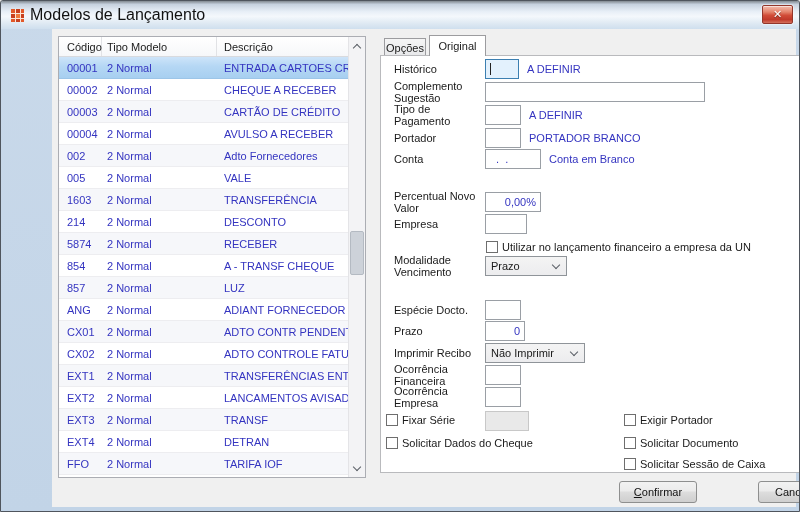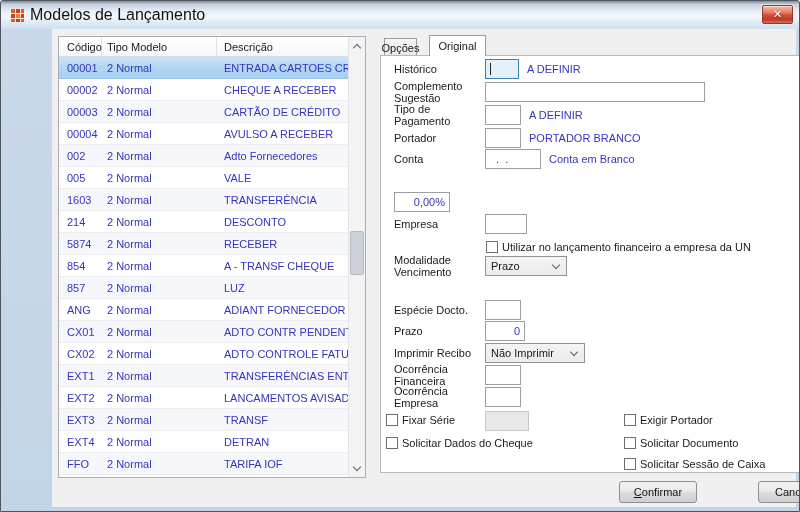--- a/index.html
+++ b/index.html
@@ -37,21 +37,21 @@
   .vscroll{position:absolute;right:0;top:0;bottom:0;width:17px;background:#f3f3f5;border-left:1px solid #e4e4e7;}
   .sb-btn{position:absolute;left:0;right:0;height:17px;display:flex;align-items:center;justify-content:center;}
   .sb-up{top:0;} .sb-down{bottom:0;}
   .chev{width:6px;height:6px;border-right:1px solid #5a5f66;border-bottom:1px solid #5a5f66;display:inline-block;}
   .chev.up{transform:rotate(-135deg);margin-top:4px;}
   .chev.down{transform:rotate(45deg);margin-bottom:3px;}
   .sb-thumb{position:absolute;left:1px;right:1px;top:194px;height:44px;background:#cdd2d9;border:1px solid #b4bac2;border-radius:2px;}
 
   
   .tab{position:absolute;display:flex;align-items:center;justify-content:center;border:1px solid #9c9c9f;}
-  .tab-opcoes{left:332px;top:9px;width:33px;height:18px;background:linear-gradient(180deg,#f5f5f5,#e7e8ea);border-bottom:none;}
+  .tab-opcoes{left:332px;top:9px;width:42px;height:18px;background:linear-gradient(180deg,#f5f5f5,#e7e8ea);border-bottom:none;}
   .tab-original{left:377px;top:6px;width:57px;height:21px;background:#fff;border-bottom:none;z-index:3;}
   .panel{position:absolute;left:328px;top:26px;width:460px;height:418px;background:#fff;border:1px solid #b9babd;z-index:1;}
 
   .frow{position:absolute;left:13px;right:6px;height:20px;display:flex;align-items:center;}
   .flabel{display:inline-block;width:91px;color:#1a1a1a;flex:none;}
   .tinput{height:20px;border:1px solid #9a9fa5;background:#fff;color:#3434c0;display:flex;align-items:center;
           padding:0 4px;flex:none;}
   .tinput.right{justify-content:flex-end;}
   .tinput.focus{border:1px solid #3c7fb1;background:#e3f1fd;}
   .tinput.dis{background:#e9e9e9;border:1px solid #c8c8c8;}
@@ -250,20 +250,21 @@
       </div>
 
       <div class="frow" style="top:93px">
         <span class="flabel">Conta</span>
         <div class="tinput pre" style="width:56px"><span class="pre">  .  .</span></div>
         <span class="hint">Conta em Branco</span>
       </div>
 
 
       <div class="frow" style="top:136px">
+        <span class="flabel">Percentual Novo Valor</span>
         <div class="tinput right" style="width:56px">
             <span>0,00%</span>
           </div>
       </div>
 
       <div class="frow" style="top:158px">
         <span class="flabel">Empresa</span>
         <div class="tinput" style="width:42px">
             <span></span>
           </div>

